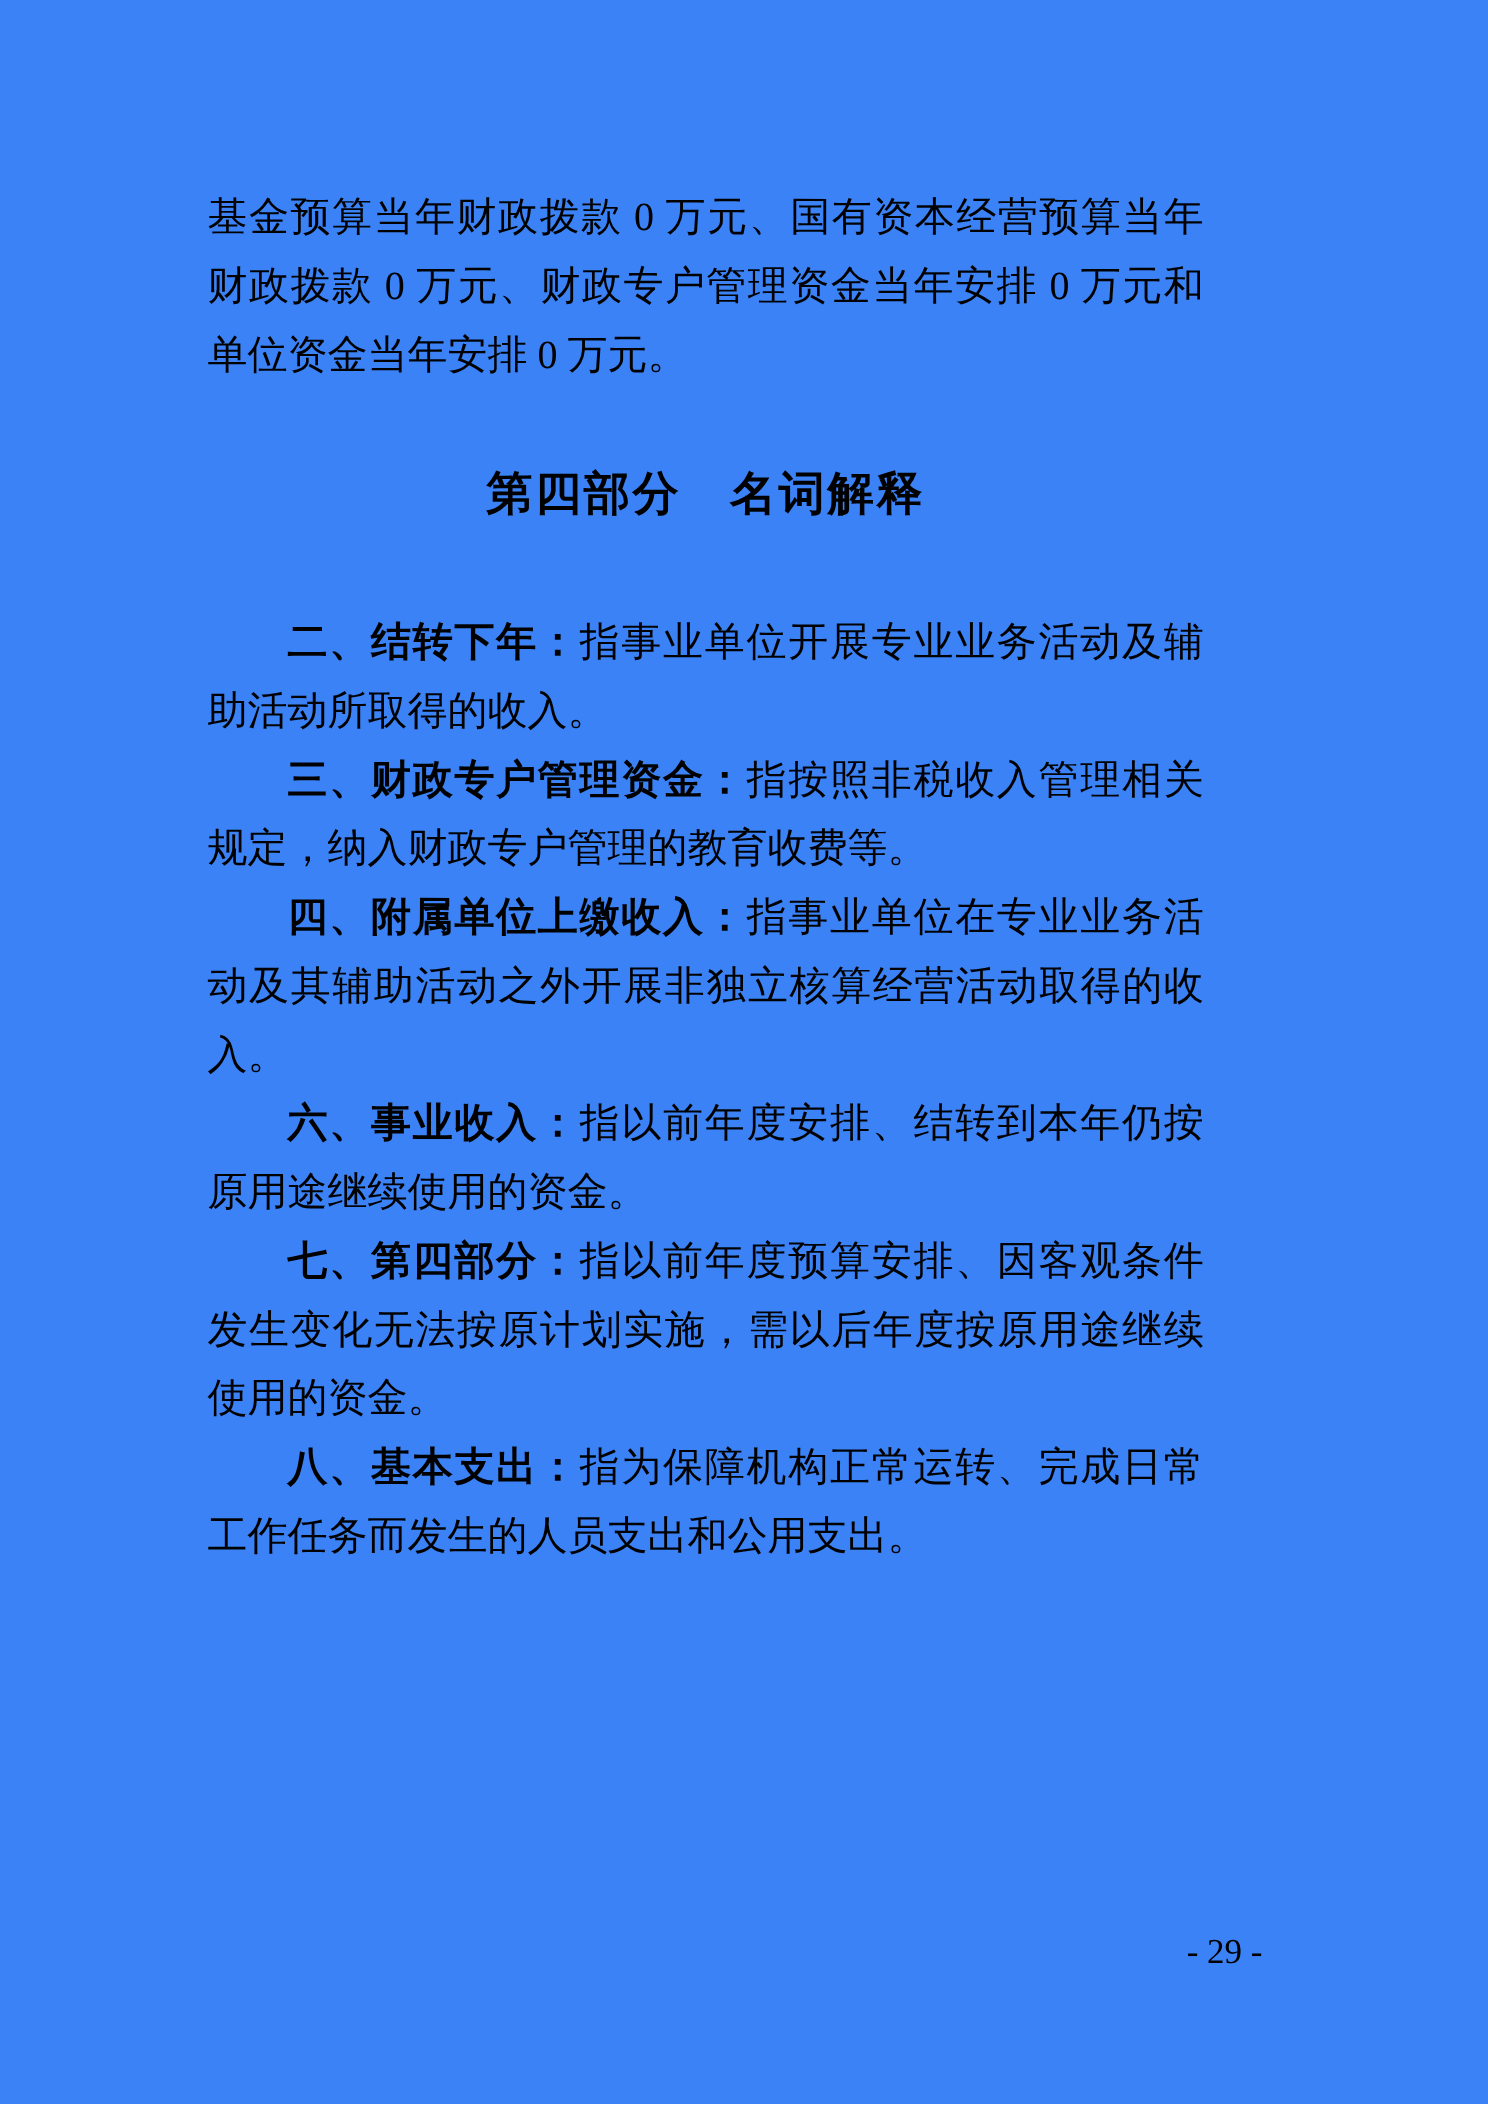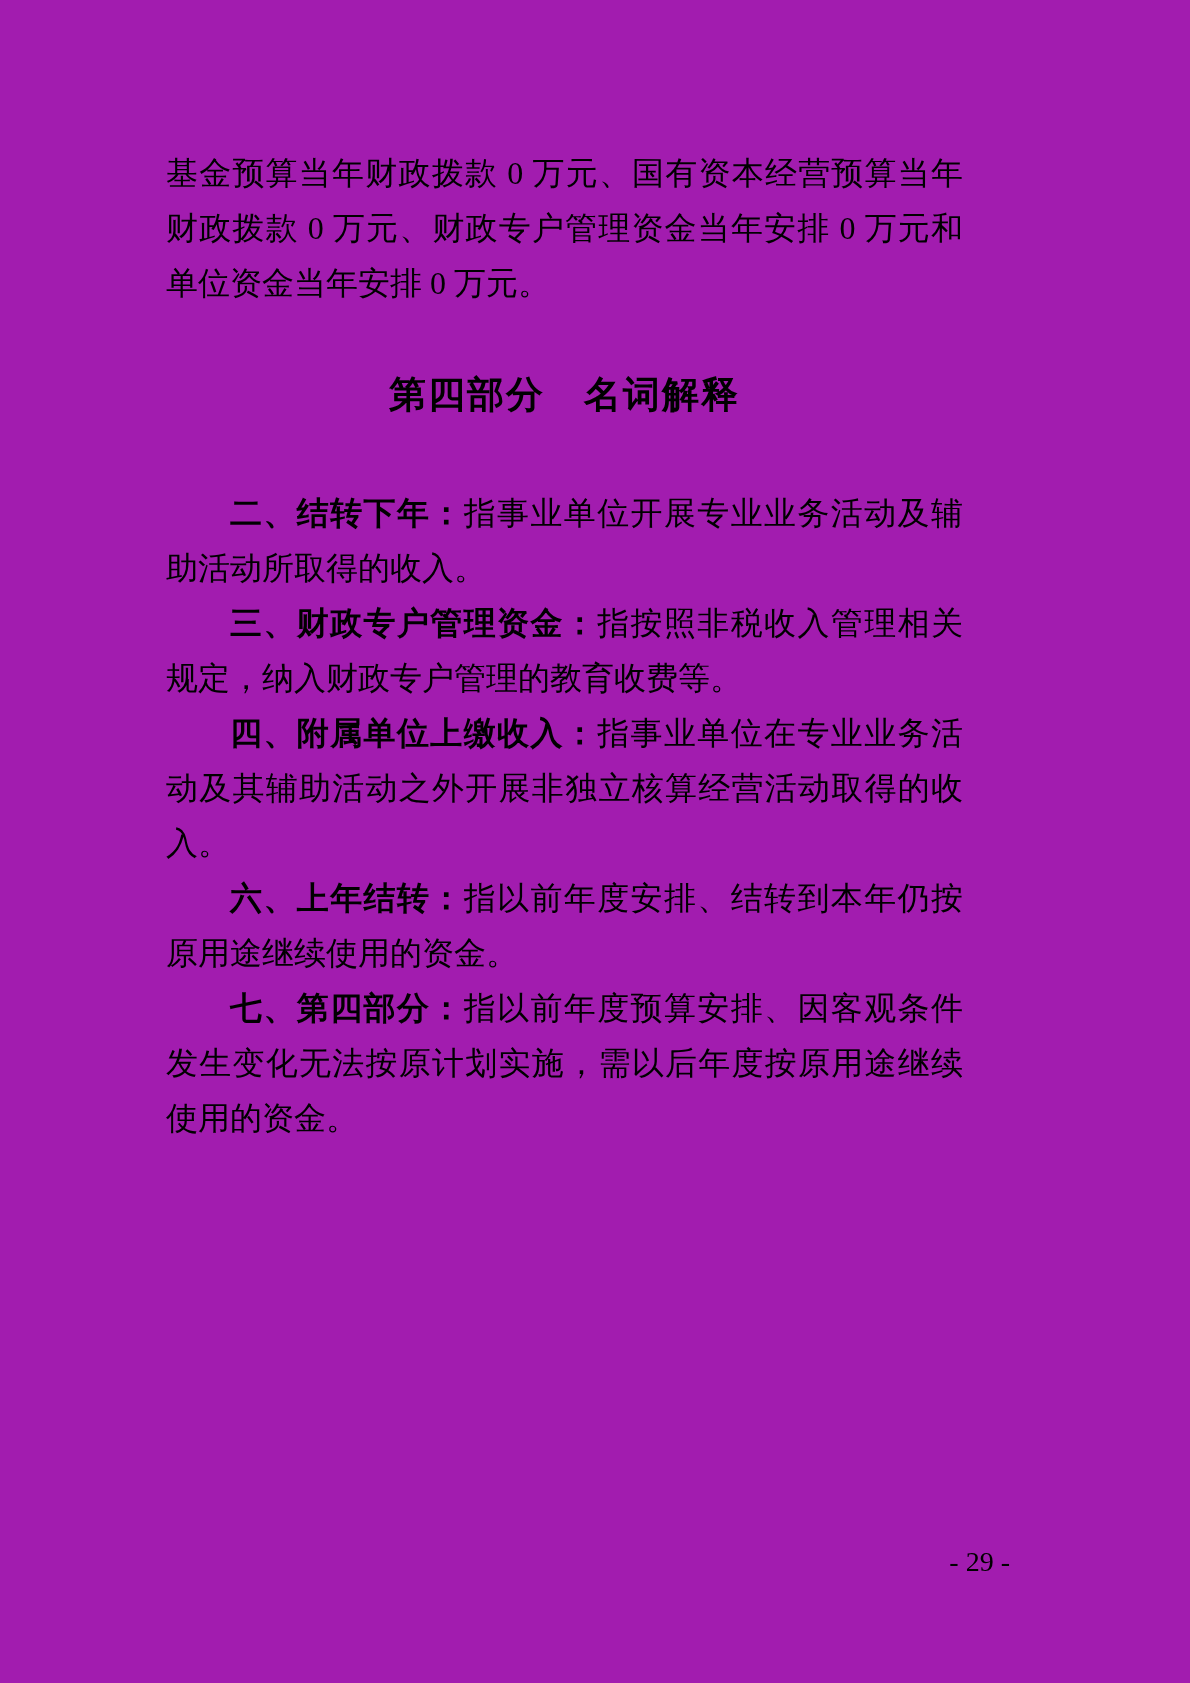--- a/index.html
+++ b/index.html
@@ -5,21 +5,21 @@
   * { margin: 0; padding: 0; box-sizing: border-box; }
   html, body {
     background: #ffffff;
     font-family: "Liberation Serif", "DejaVu Serif", serif;
   }
   .page {
     position: relative;
     width: 1190px;
     height: 1683px;
     margin: 0 auto;
-    background: #a21caf;
+    background: #3b82f6;
     color: #000000;
     overflow: hidden;
     padding: 146px 227px 16px 166px;
   }
   .body-text {
     font-size: 32px;
     line-height: 55px;
     text-align: justify;
     text-justify: inter-ideograph;
     color: #000000;
@@ -67,21 +67,22 @@
 
   <div id="terms-list">
 
   <p class="body-text term-item"><span class="term-label">二、结转下年：</span><span class="term-definition">指事业单位开展专业业务活动及辅助活动所取得的收入。</span></p>
 
   <p class="body-text term-item"><span class="term-label">三、财政专户管理资金：</span><span class="term-definition">指按照非税收入管理相关规定，纳入财政专户管理的教育收费等。</span></p>
 
   <p class="body-text term-item"><span class="term-label">四、附属单位上缴收入：</span><span class="term-definition">指事业单位在专业业务活动及其辅助活动之外开展非独立核算经营活动取得的收入。</span></p>
 
 
-  <p class="body-text term-item"><span class="term-label">六、上年结转：</span><span class="term-definition">指以前年度安排、结转到本年仍按原用途继续使用的资金。</span></p>
+  <p class="body-text term-item"><span class="term-label">六、事业收入：</span><span class="term-definition">指以前年度安排、结转到本年仍按原用途继续使用的资金。</span></p>
 
   <p class="body-text term-item"><span class="term-label">七、第四部分：</span><span class="term-definition">指以前年度预算安排、因客观条件发生变化无法按原计划实施，需以后年度按原用途继续使用的资金。</span></p>
 
+  <p class="body-text term-item"><span class="term-label">八、基本支出：</span><span class="term-definition">指为保障机构正常运转、完成日常工作任务而发生的人员支出和公用支出。</span></p>
 </div>
 
   <div class="page-number">- 29 -</div>
 
 </div>
 
 </body></html>

